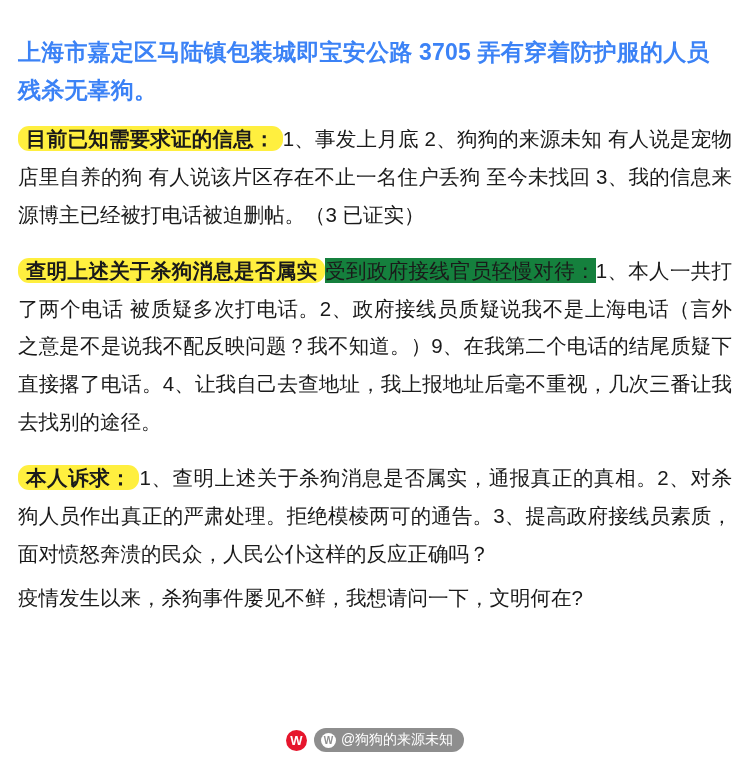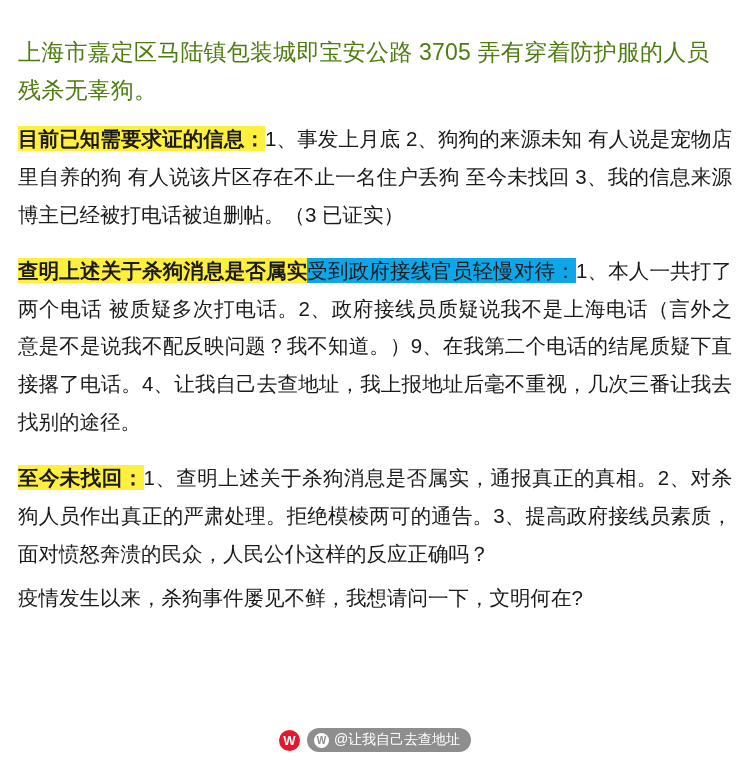--- a/index.html
+++ b/index.html
@@ -18,46 +18,47 @@
   .page {
     box-sizing: border-box;
     width: 750px;
     height: 762px;
     padding: 34px 18px 0 18px;
     position: relative;
     background: #ffffff;
   }
   .title {
     font-size: 23px;
-    font-weight: normal;
+    font-weight: bold;
     line-height: 1.65;
     letter-spacing: 0.2px;
-    color: #4d7c0f;
+    color: #3b82f6;
     margin: 0 0 10px 0;
   }
   .para {
     font-size: 20.5px;
     line-height: 1.85;
     color: #1a1a1a;
     margin: 0 0 6px 0;
     text-align: justify;
     text-justify: inter-ideograph;
   }
   .para.tight {
     margin-bottom: 2px;
   }
   .hl {
     background: #ffef3f;
     font-weight: bold;
-    padding: 1px 0;
+    padding: 1px 8px;
     box-decoration-break: clone;
+    border-radius: 11px;
     -webkit-box-decoration-break: clone;
   }
   .hl-plain {
-    background: #0ea5e9;
+    background: #15803d;
     padding: 1px 0;
     box-decoration-break: clone;
     -webkit-box-decoration-break: clone;
   }
   .block-gap {
     height: 12px;
   }
   .footer {
     position: absolute;
     left: 0;
@@ -115,26 +116,26 @@
 
   <div class="block-gap"></div>
 
   <p class="para">
     <span class="hl">查明上述关于杀狗消息是否属实</span><span class="hl-plain">受到政府接线官员轻慢对待：</span><span>1、本人一共打了两个电话  被质疑多次打电话。2、政府接线员质疑说我不是上海电话（言外之意是不是说我不配反映问题？我不知道。）9、在我第二个电话的结尾质疑下直接撂了电话。4、让我自己去查地址，我上报地址后毫不重视，几次三番让我去找别的途径。</span>
   </p>
 
   <div class="block-gap"></div>
 
   <p class="para">
-    <span class="hl">至今未找回：</span><span>1、查明上述关于杀狗消息是否属实，通报真正的真相。2、对杀狗人员作出真正的严肃处理。拒绝模棱两可的通告。3、提高政府接线员素质，面对愤怒奔溃的民众，人民公仆这样的反应正确吗？</span>
+    <span class="hl">本人诉求：</span><span>1、查明上述关于杀狗消息是否属实，通报真正的真相。2、对杀狗人员作出真正的严肃处理。拒绝模棱两可的通告。3、提高政府接线员素质，面对愤怒奔溃的民众，人民公仆这样的反应正确吗？</span>
   </p>
 
   <p class="para tight">疫情发生以来，杀狗事件屡见不鲜，我想请问一下，文明何在?</p>
 
   <div class="footer">
     <div class="weibo-icon">W</div>
     <div class="handle-pill">
       <span class="w-mini">W</span>
-      <span>@让我自己去查地址</span>
+      <span>@狗狗的来源未知</span>
     </div>
   </div>
 
 </div>
 
 </body></html>

